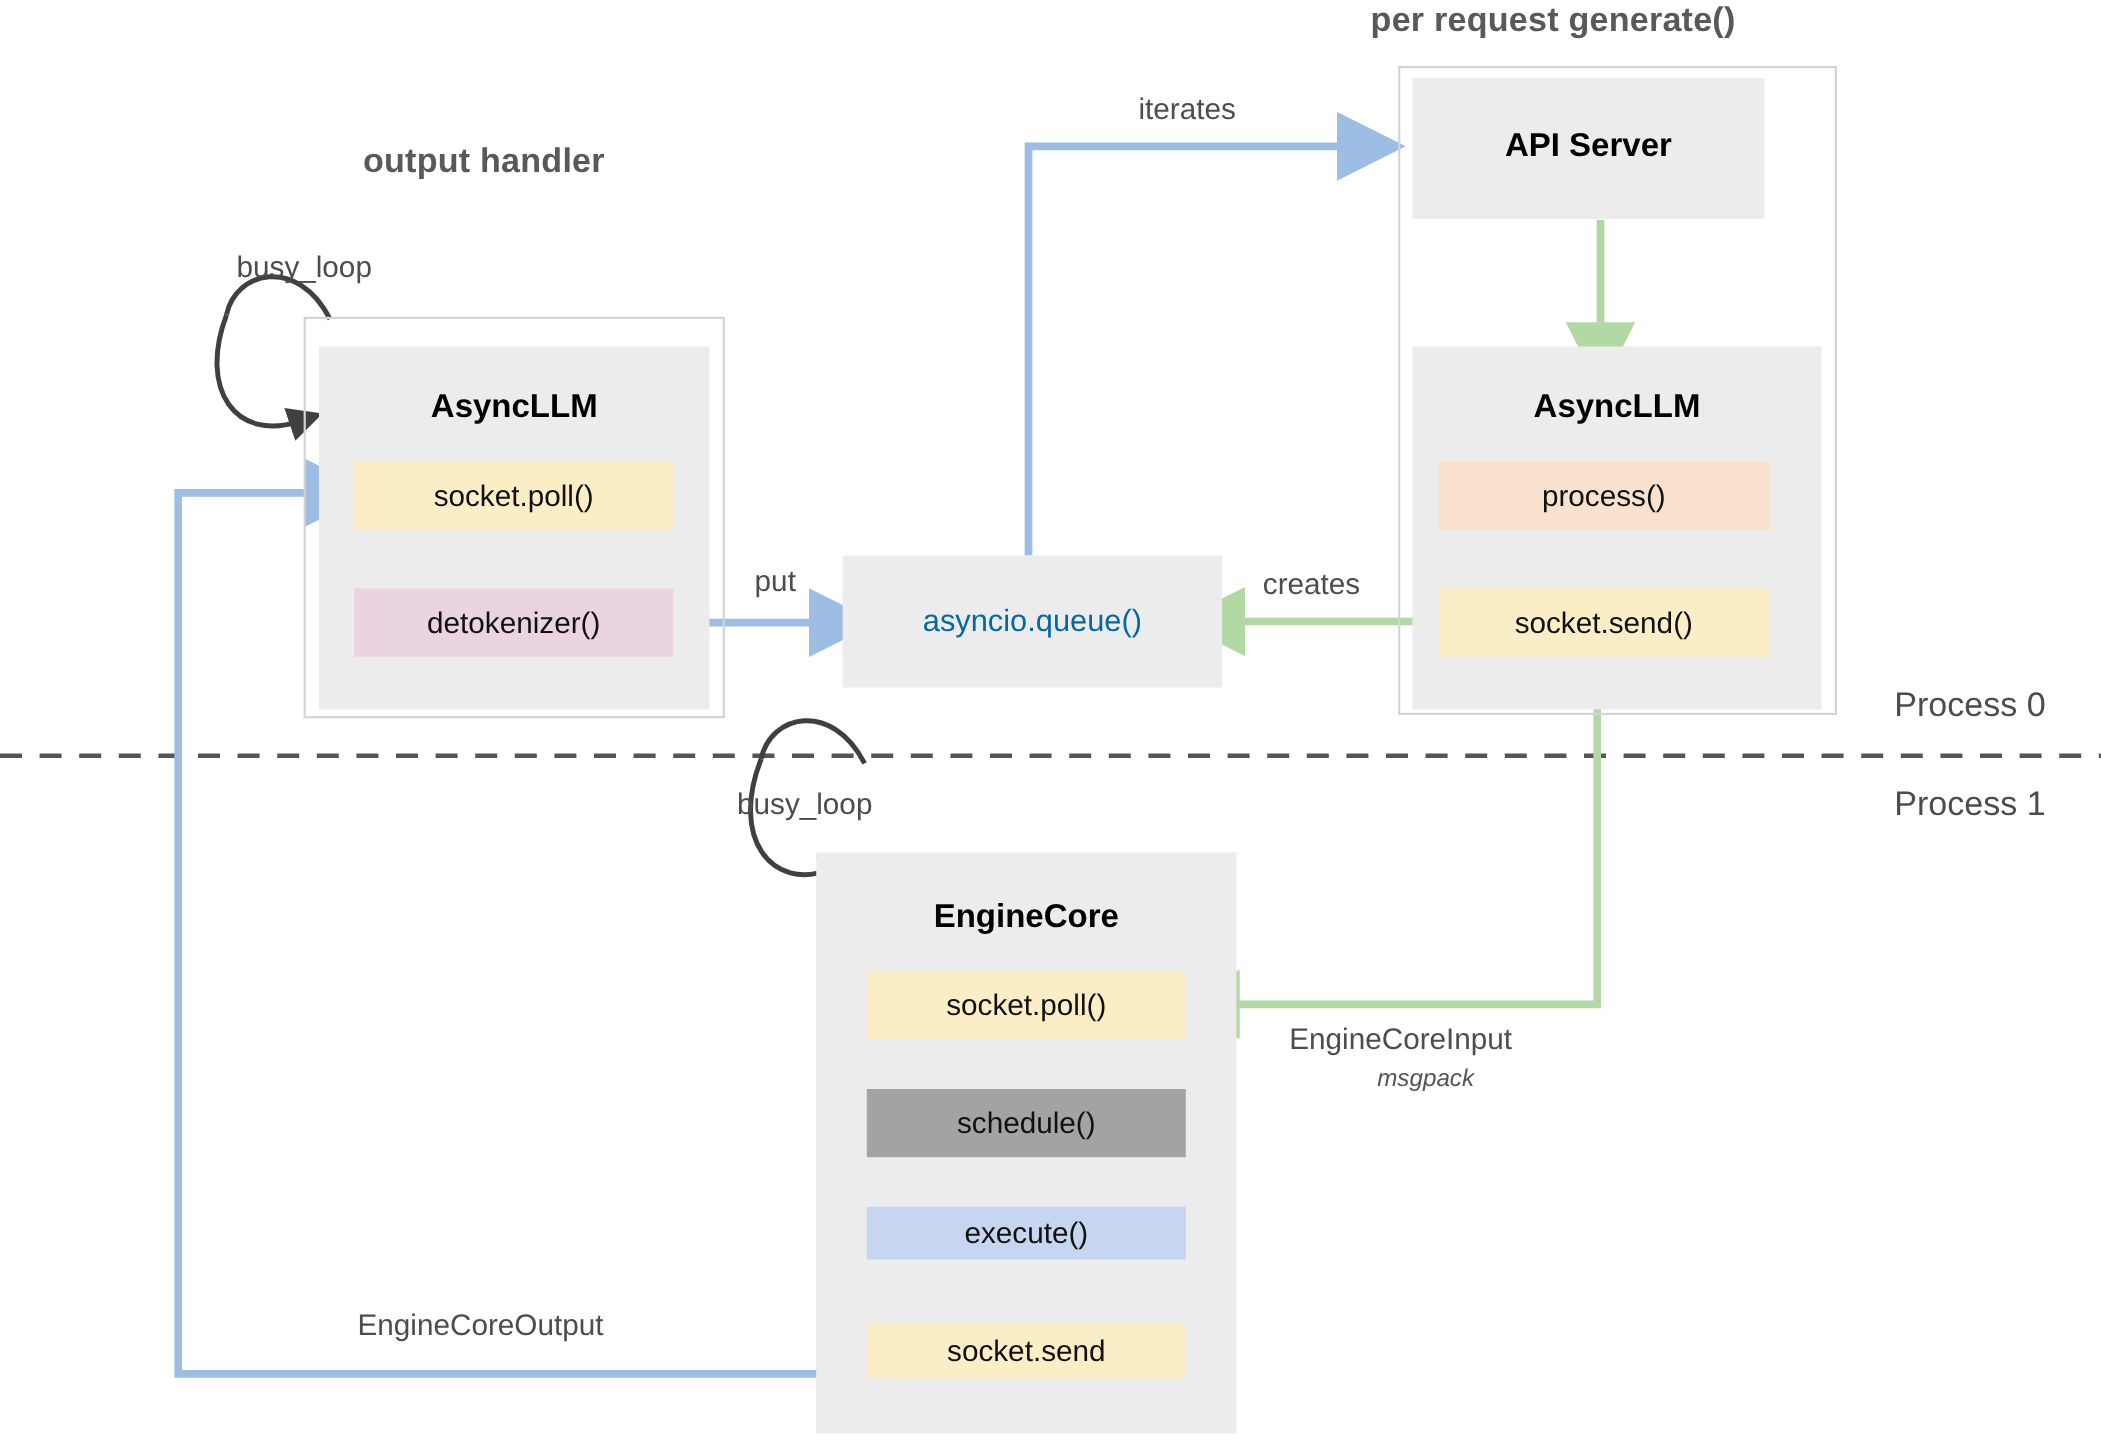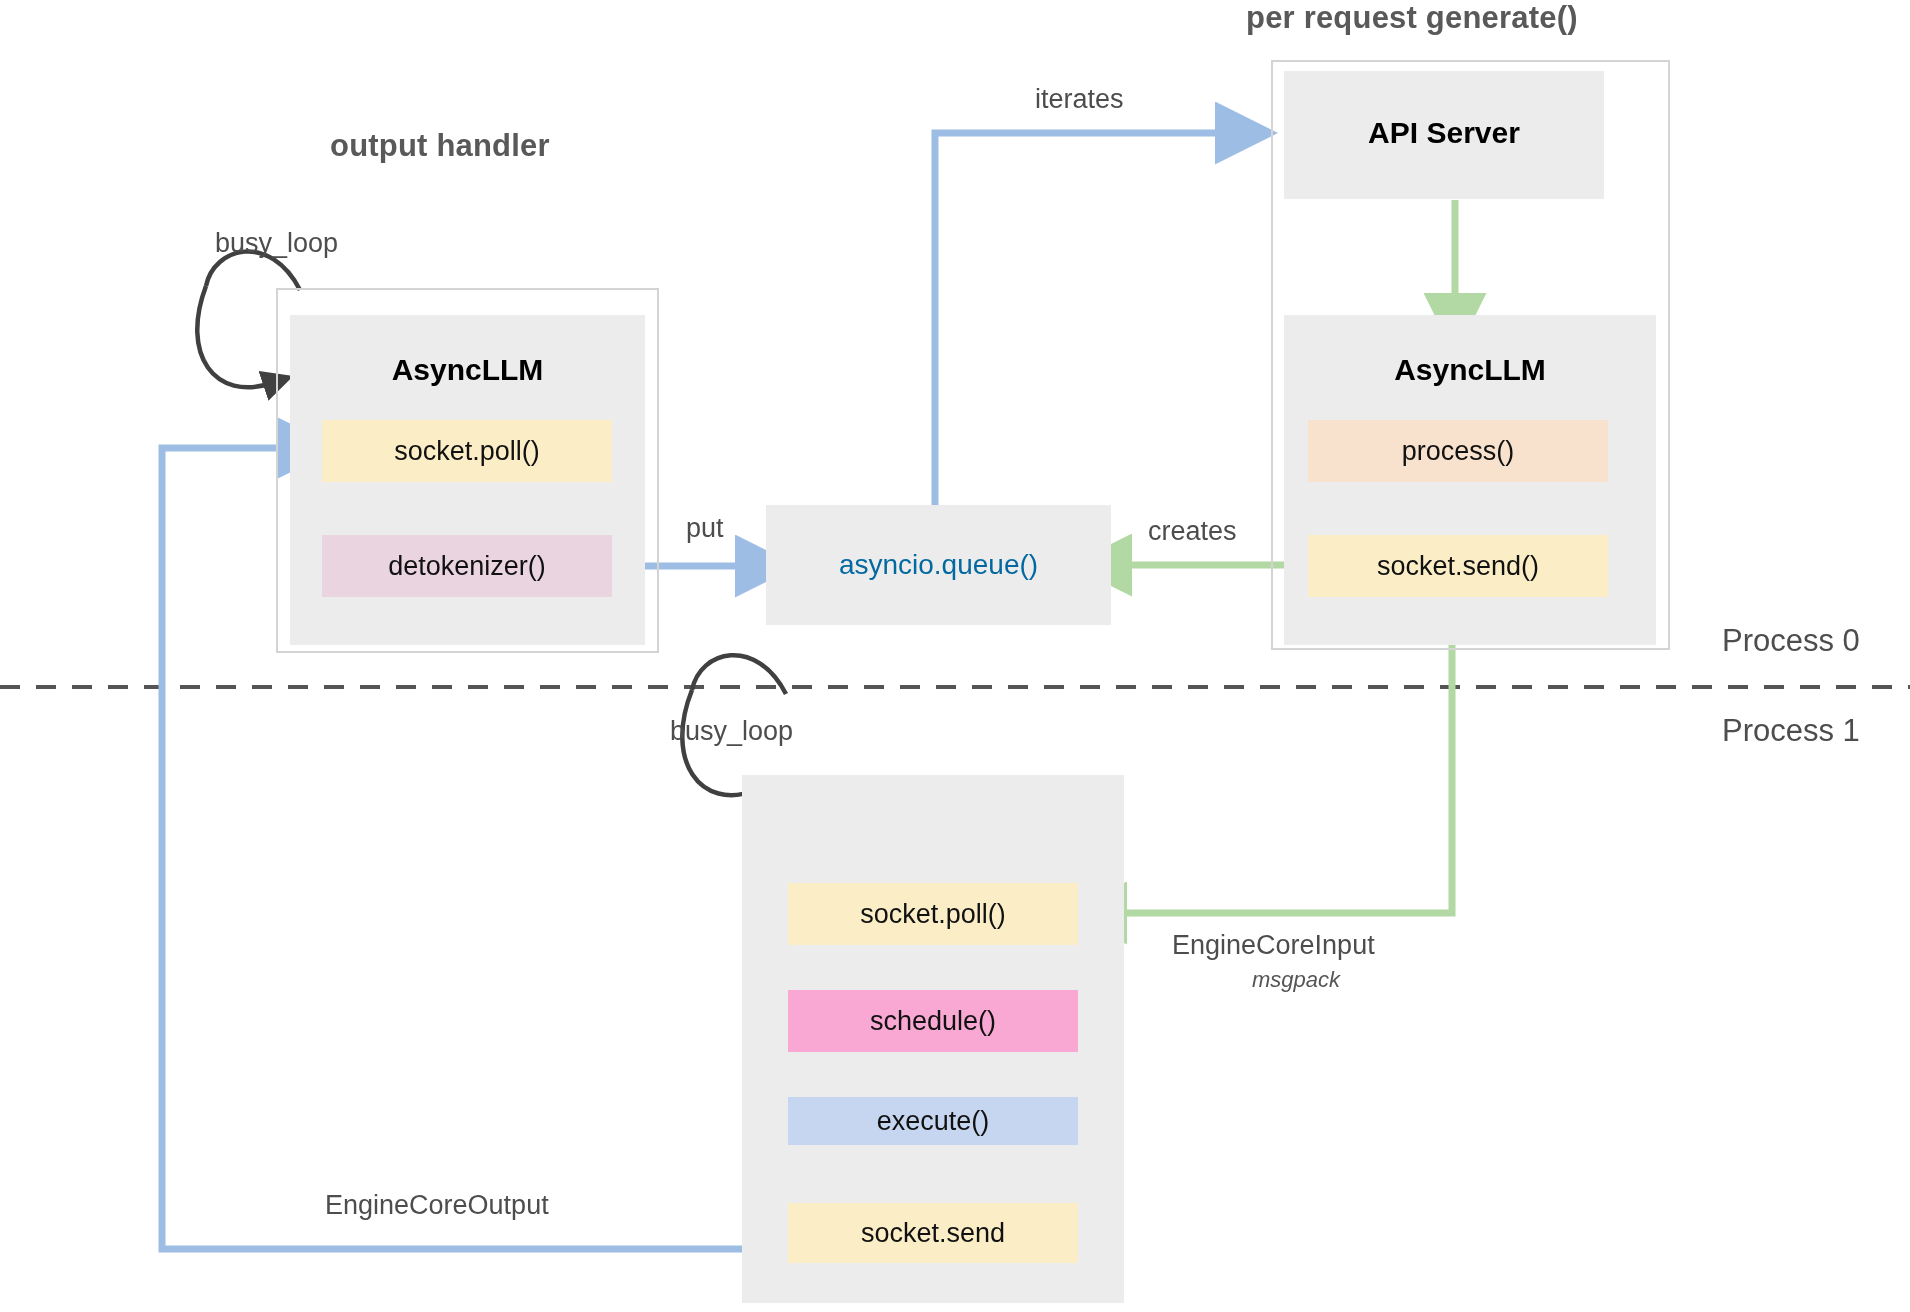--- a/index.html
+++ b/index.html
@@ -196,34 +196,35 @@
 
     <div class="chip" style="left:24px; top:220px; width:300px; height:62px; background:#fbeec7;">
       <span>socket.send()</span>
     </div>
   </div>
 
   <div class="proc-label" style="left:1722px; top:623px;">Process 0</div>
   <div class="proc-label" style="left:1722px; top:713px;">Process 1</div>
 
   <div class="panel" style="left:742px; top:775px; width:382px; height:528px;">
+    <div class="panel-title" style="top:42px;">EngineCore</div>
 
     <div class="chip" style="left:46px; top:108px; width:290px; height:62px; background:#fbeec7;">
       <span>socket.poll()</span>
     </div>
 
-    <div class="chip" style="left:46px; top:215px; width:290px; height:62px; background:#f9a8d4;">
+    <div class="chip" style="left:46px; top:215px; width:290px; height:62px; background:#a3a3a3;">
       <span>schedule()</span>
     </div>
 
     <div class="chip" style="left:46px; top:322px; width:290px; height:48px; background:#c6d6f0;">
       <span>execute()</span>
     </div>
 
-    <div class="chip" style="left:46px; top:428px; width:290px; height:60px; background:#fbeec7;">
+    <div class="chip" style="left:46px; top:428px; width:290px; height:50px; background:#fbeec7;">
       <span>socket.send</span>
     </div>
   </div>
 
   <div class="edge-label" style="left:670px; top:716px;">busy_loop</div>
 
   <div class="edge-label" style="left:1172px; top:930px;">EngineCoreInput</div>
   <div class="edge-label small-italic" style="left:1252px; top:967px;">msgpack</div>
 
   <div class="edge-label" style="left:325px; top:1190px;">EngineCoreOutput</div>

